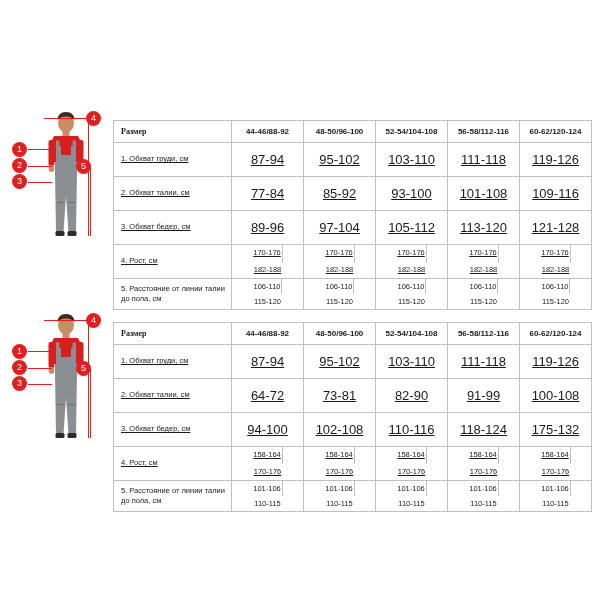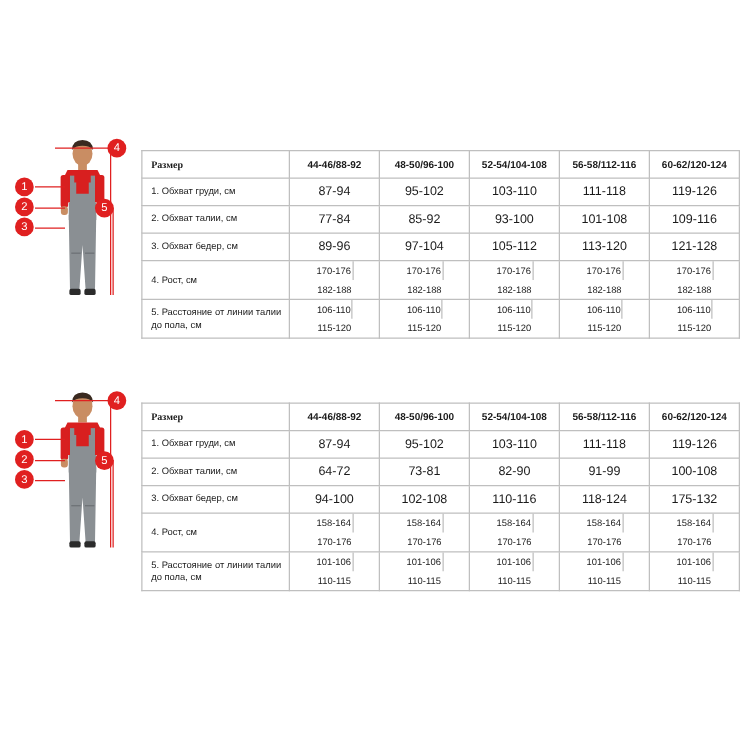--- a/index.html
+++ b/index.html
@@ -81,21 +81,21 @@
     font-family: Liberation Serif, serif;
   }
   table.sizes tbody td.label {
     text-align: left;
     padding-left: 7px;
     font-size: 7.5px;
     line-height: 1.35;
   }
   table.sizes tbody td.val {
     text-align: center;
-    font-size: 10px;
+    font-size: 13px;
   }
   table.sizes tbody td.dual {
     padding: 0;
   }
   .dual-wrap {
     display: flex;
     width: 100%;
     height: 100%;
     align-items: center;
     flex-direction: column;
@@ -103,21 +103,21 @@
   .dual-wrap span {
     flex: 1 1 50%;
     text-align: center;
     font-size: 7.5px;
     padding: 3px 1px;
   }
   .dual-wrap span.sep {
     border-right: 1px solid #bfbfbf;
   }
   tr.tall td { height: 30px; }
-  tr.row td { height: 22px; }
+  tr.row td { height: 34px; text-decoration: underline; }
 </style>
 </head>
 <body>
 
 <div class="page">
 
 
   <div class="figure fig-1">
     <svg class="fig-svg" width="72" height="160" viewBox="0 0 72 160">
 

